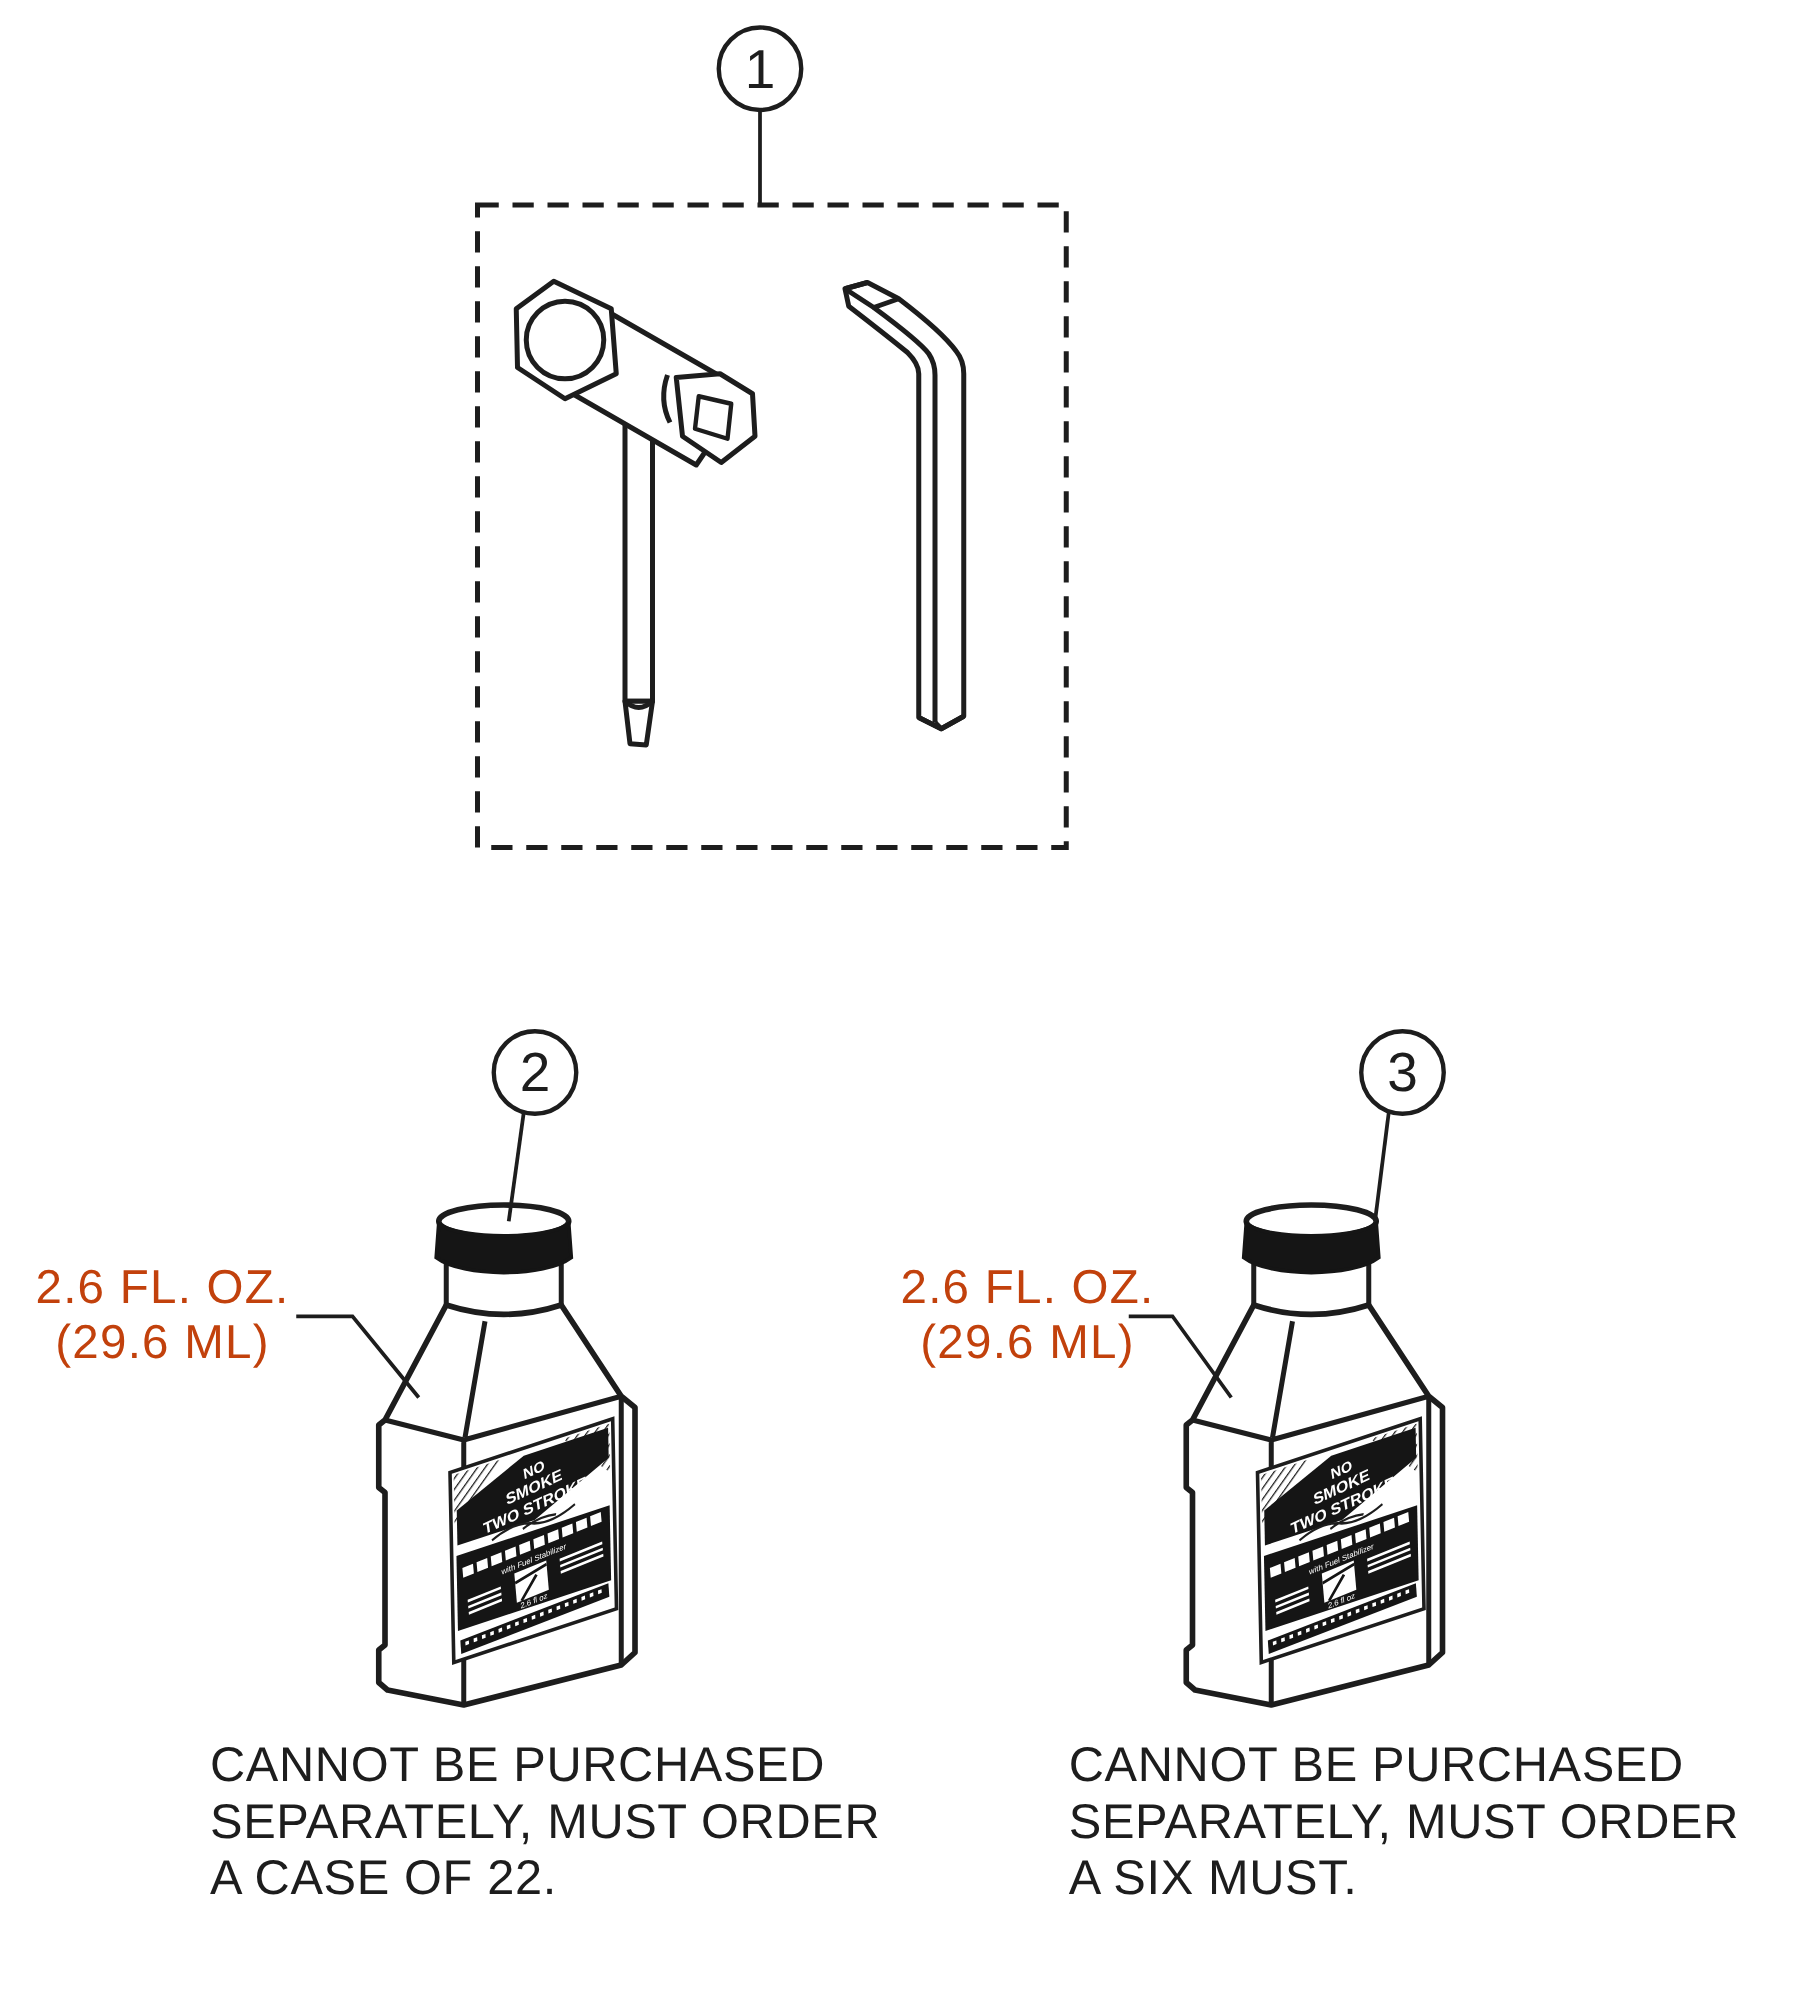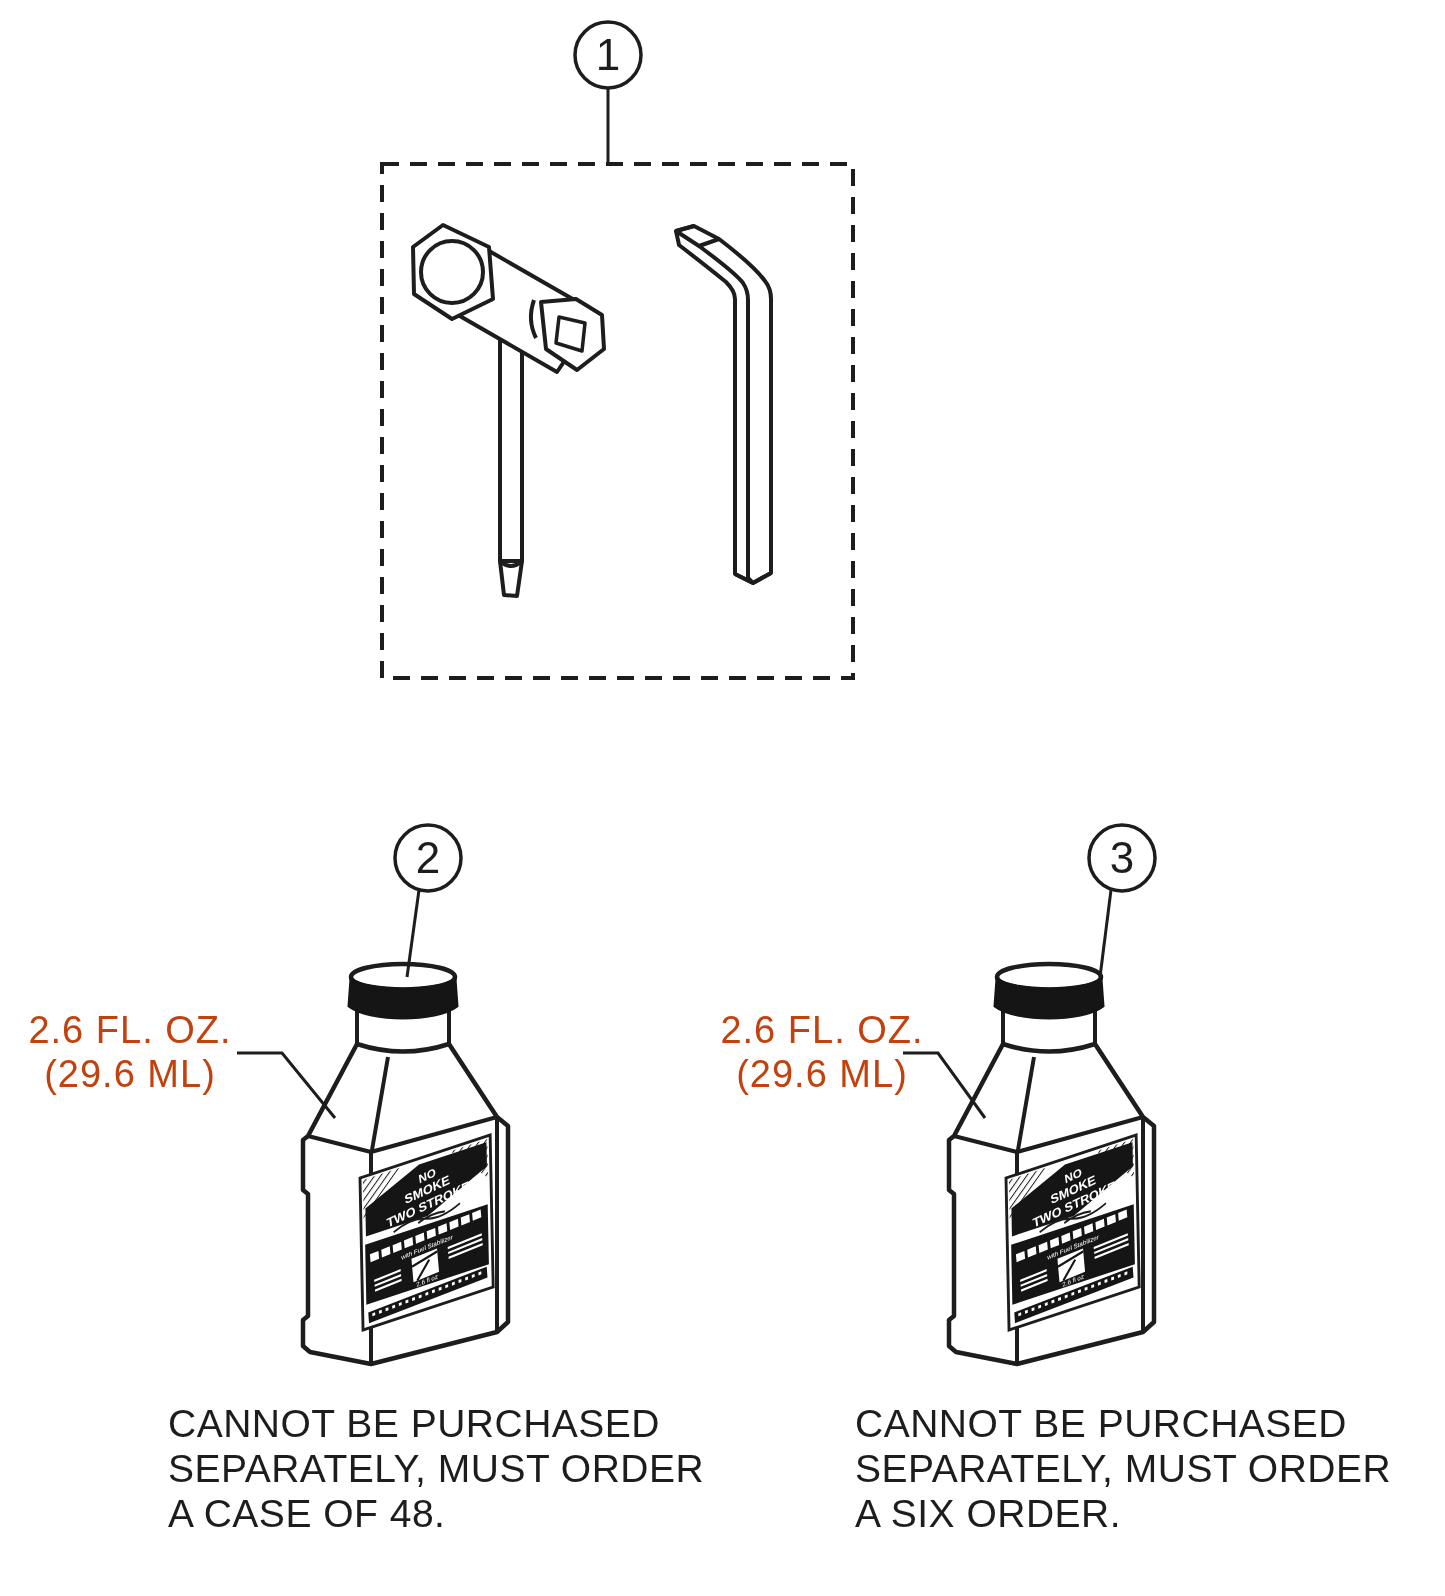--- a/index.html
+++ b/index.html
@@ -21,21 +21,20 @@
     color:#c2410c;
     white-space:nowrap;
   }
   .caption{
     position:absolute;
     font-size:39px;
     line-height:45px;
     letter-spacing:0.5px;
     color:#1d1d1d;
     white-space:nowrap;
-    margin-top:11px;
   }
 </style>
 </head>
 <body>
 
 <div class="canvas">
 
   <svg class="art" width="1445" height="1596" viewBox="0 0 1445 1596">
     <defs>
       <pattern id="hatch" width="6" height="6" patternUnits="userSpaceOnUse" patternTransform="rotate(45)">
@@ -153,22 +152,22 @@
   </div>
 
   <div class="size-label" style="left:712px; top:1008px; width:220px;">
     <div>2.6 FL. OZ.</div>
     <div>(29.6 ML)</div>
   </div>
 
   <div class="caption" style="left:168px; top:1390px;">
     <div>CANNOT BE PURCHASED</div>
     <div>SEPARATELY, MUST ORDER</div>
-    <div>A CASE OF 48.</div>
+    <div>A CASE OF 22.</div>
   </div>
 
   <div class="caption" style="left:855px; top:1390px;">
     <div>CANNOT BE PURCHASED</div>
     <div>SEPARATELY, MUST ORDER</div>
-    <div>A SIX ORDER.</div>
+    <div>A SIX MUST.</div>
   </div>
 
 </div>
 
 </body></html>

